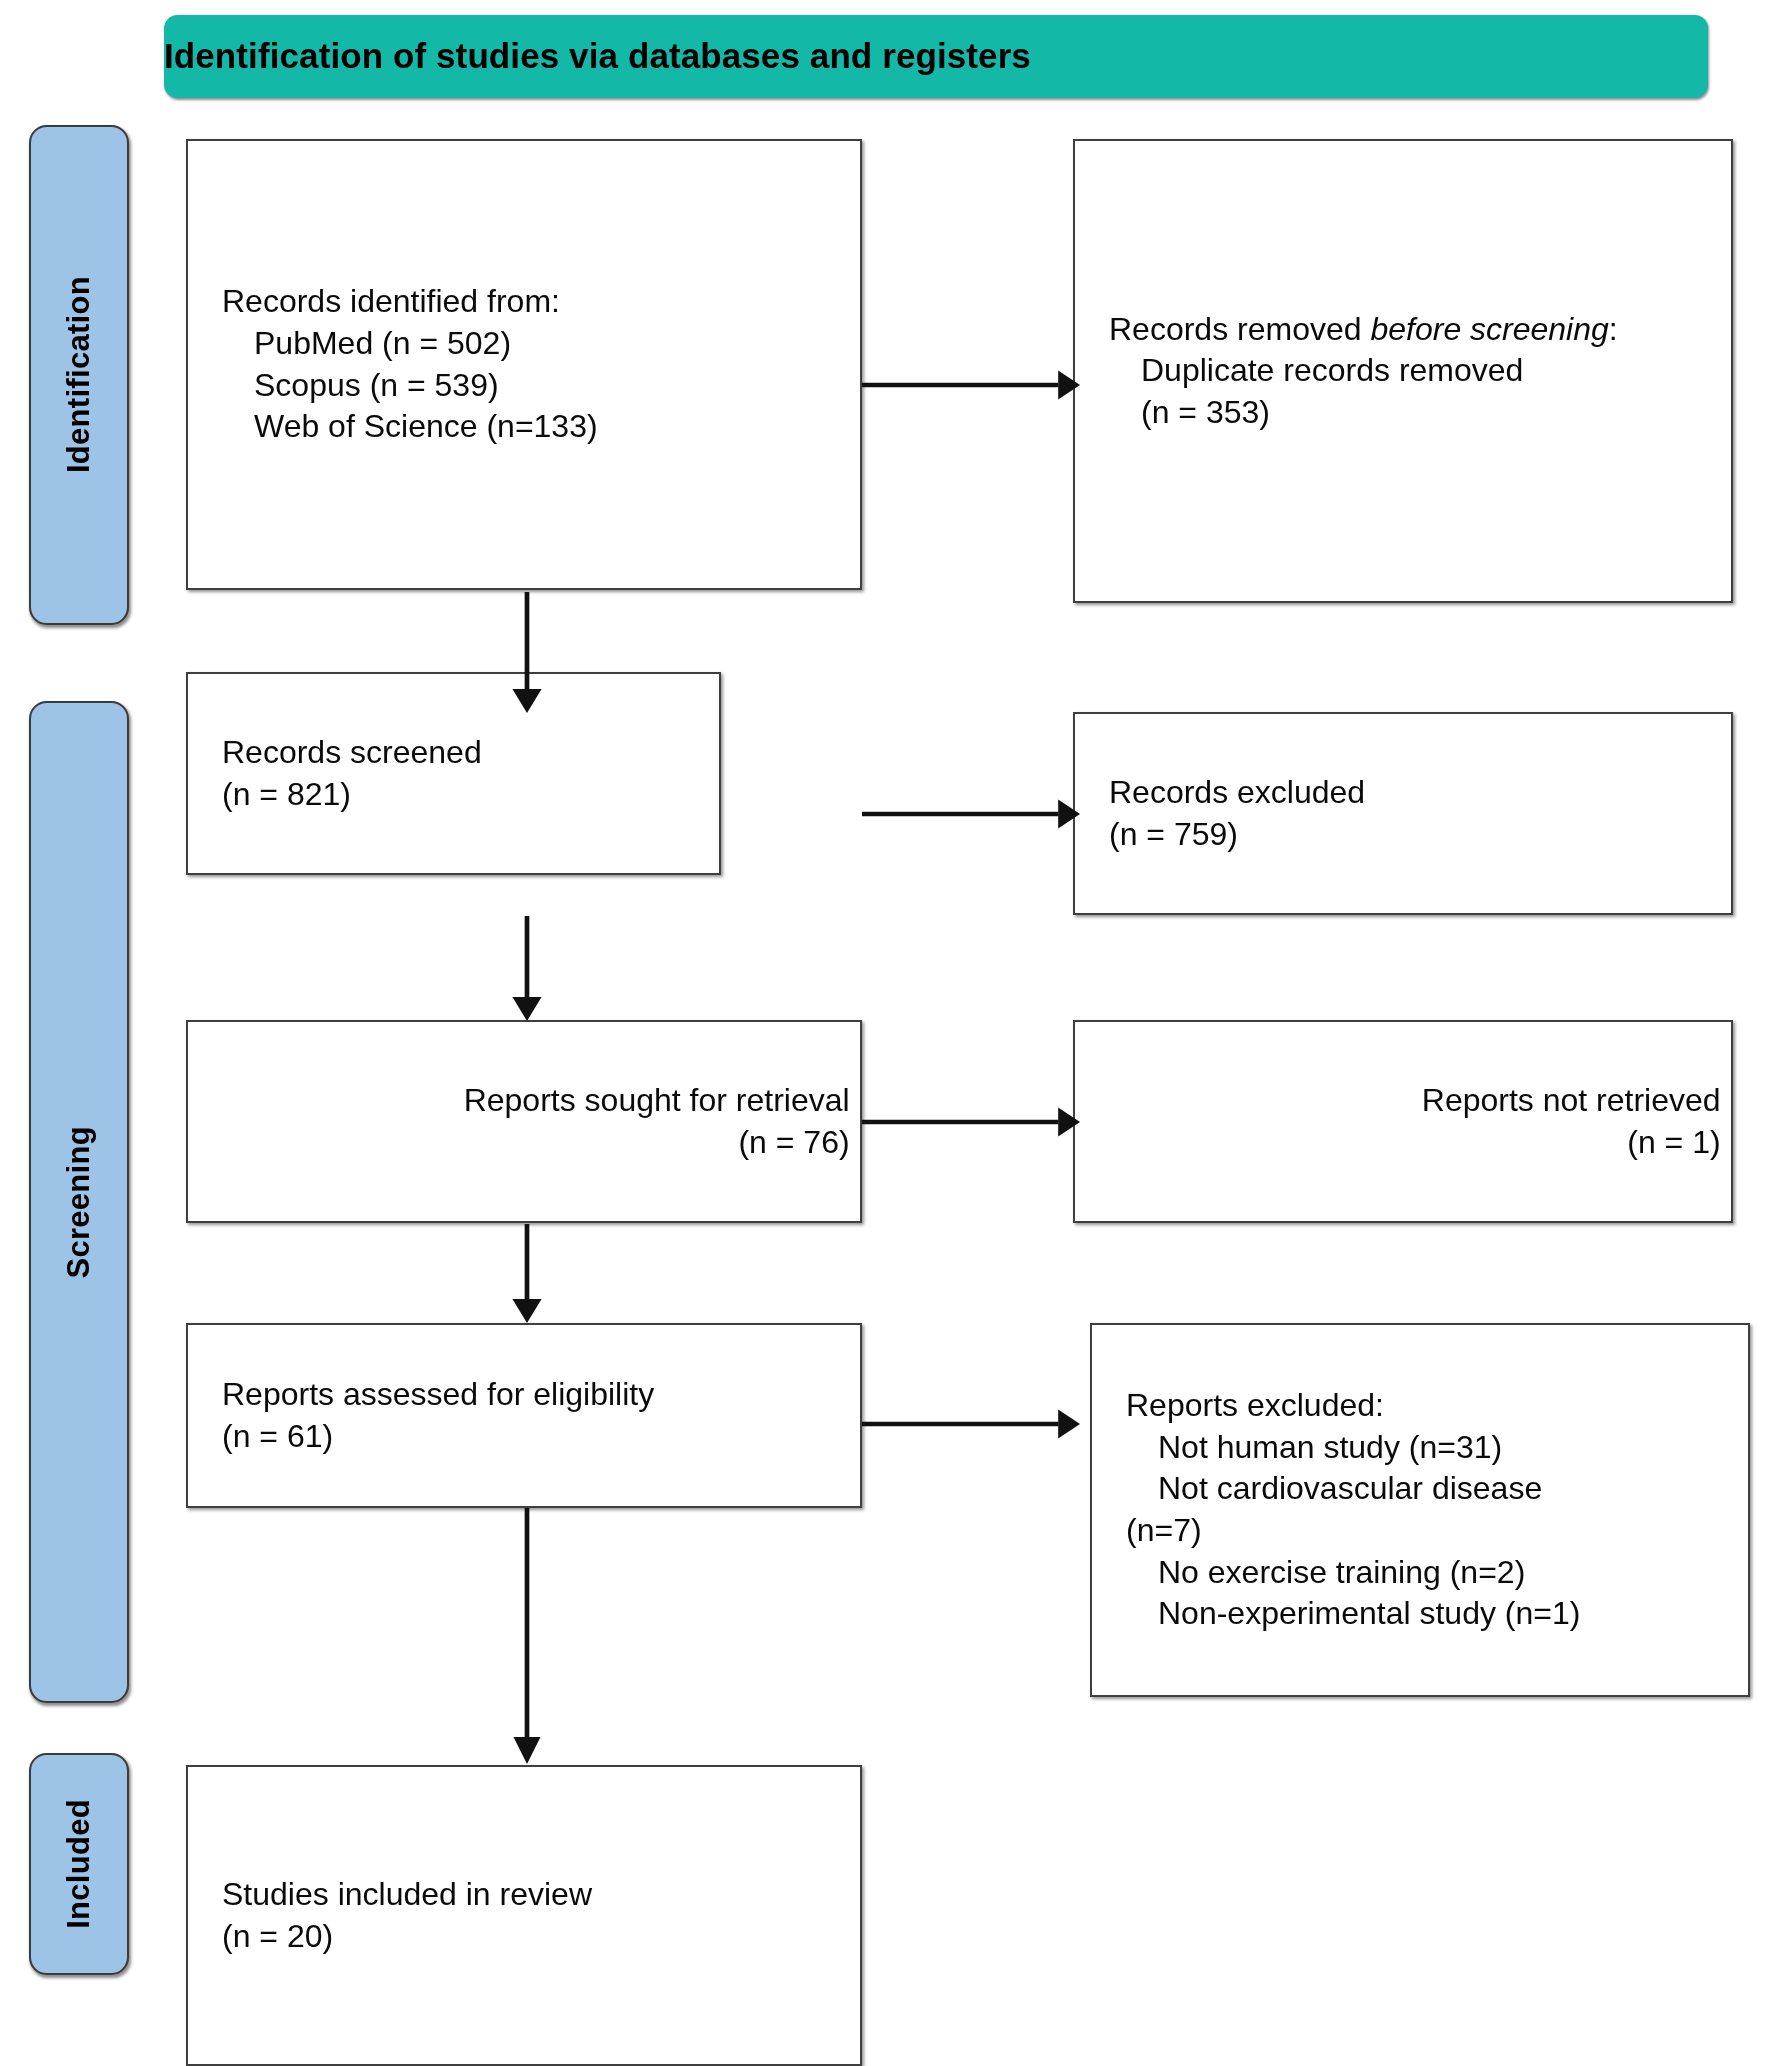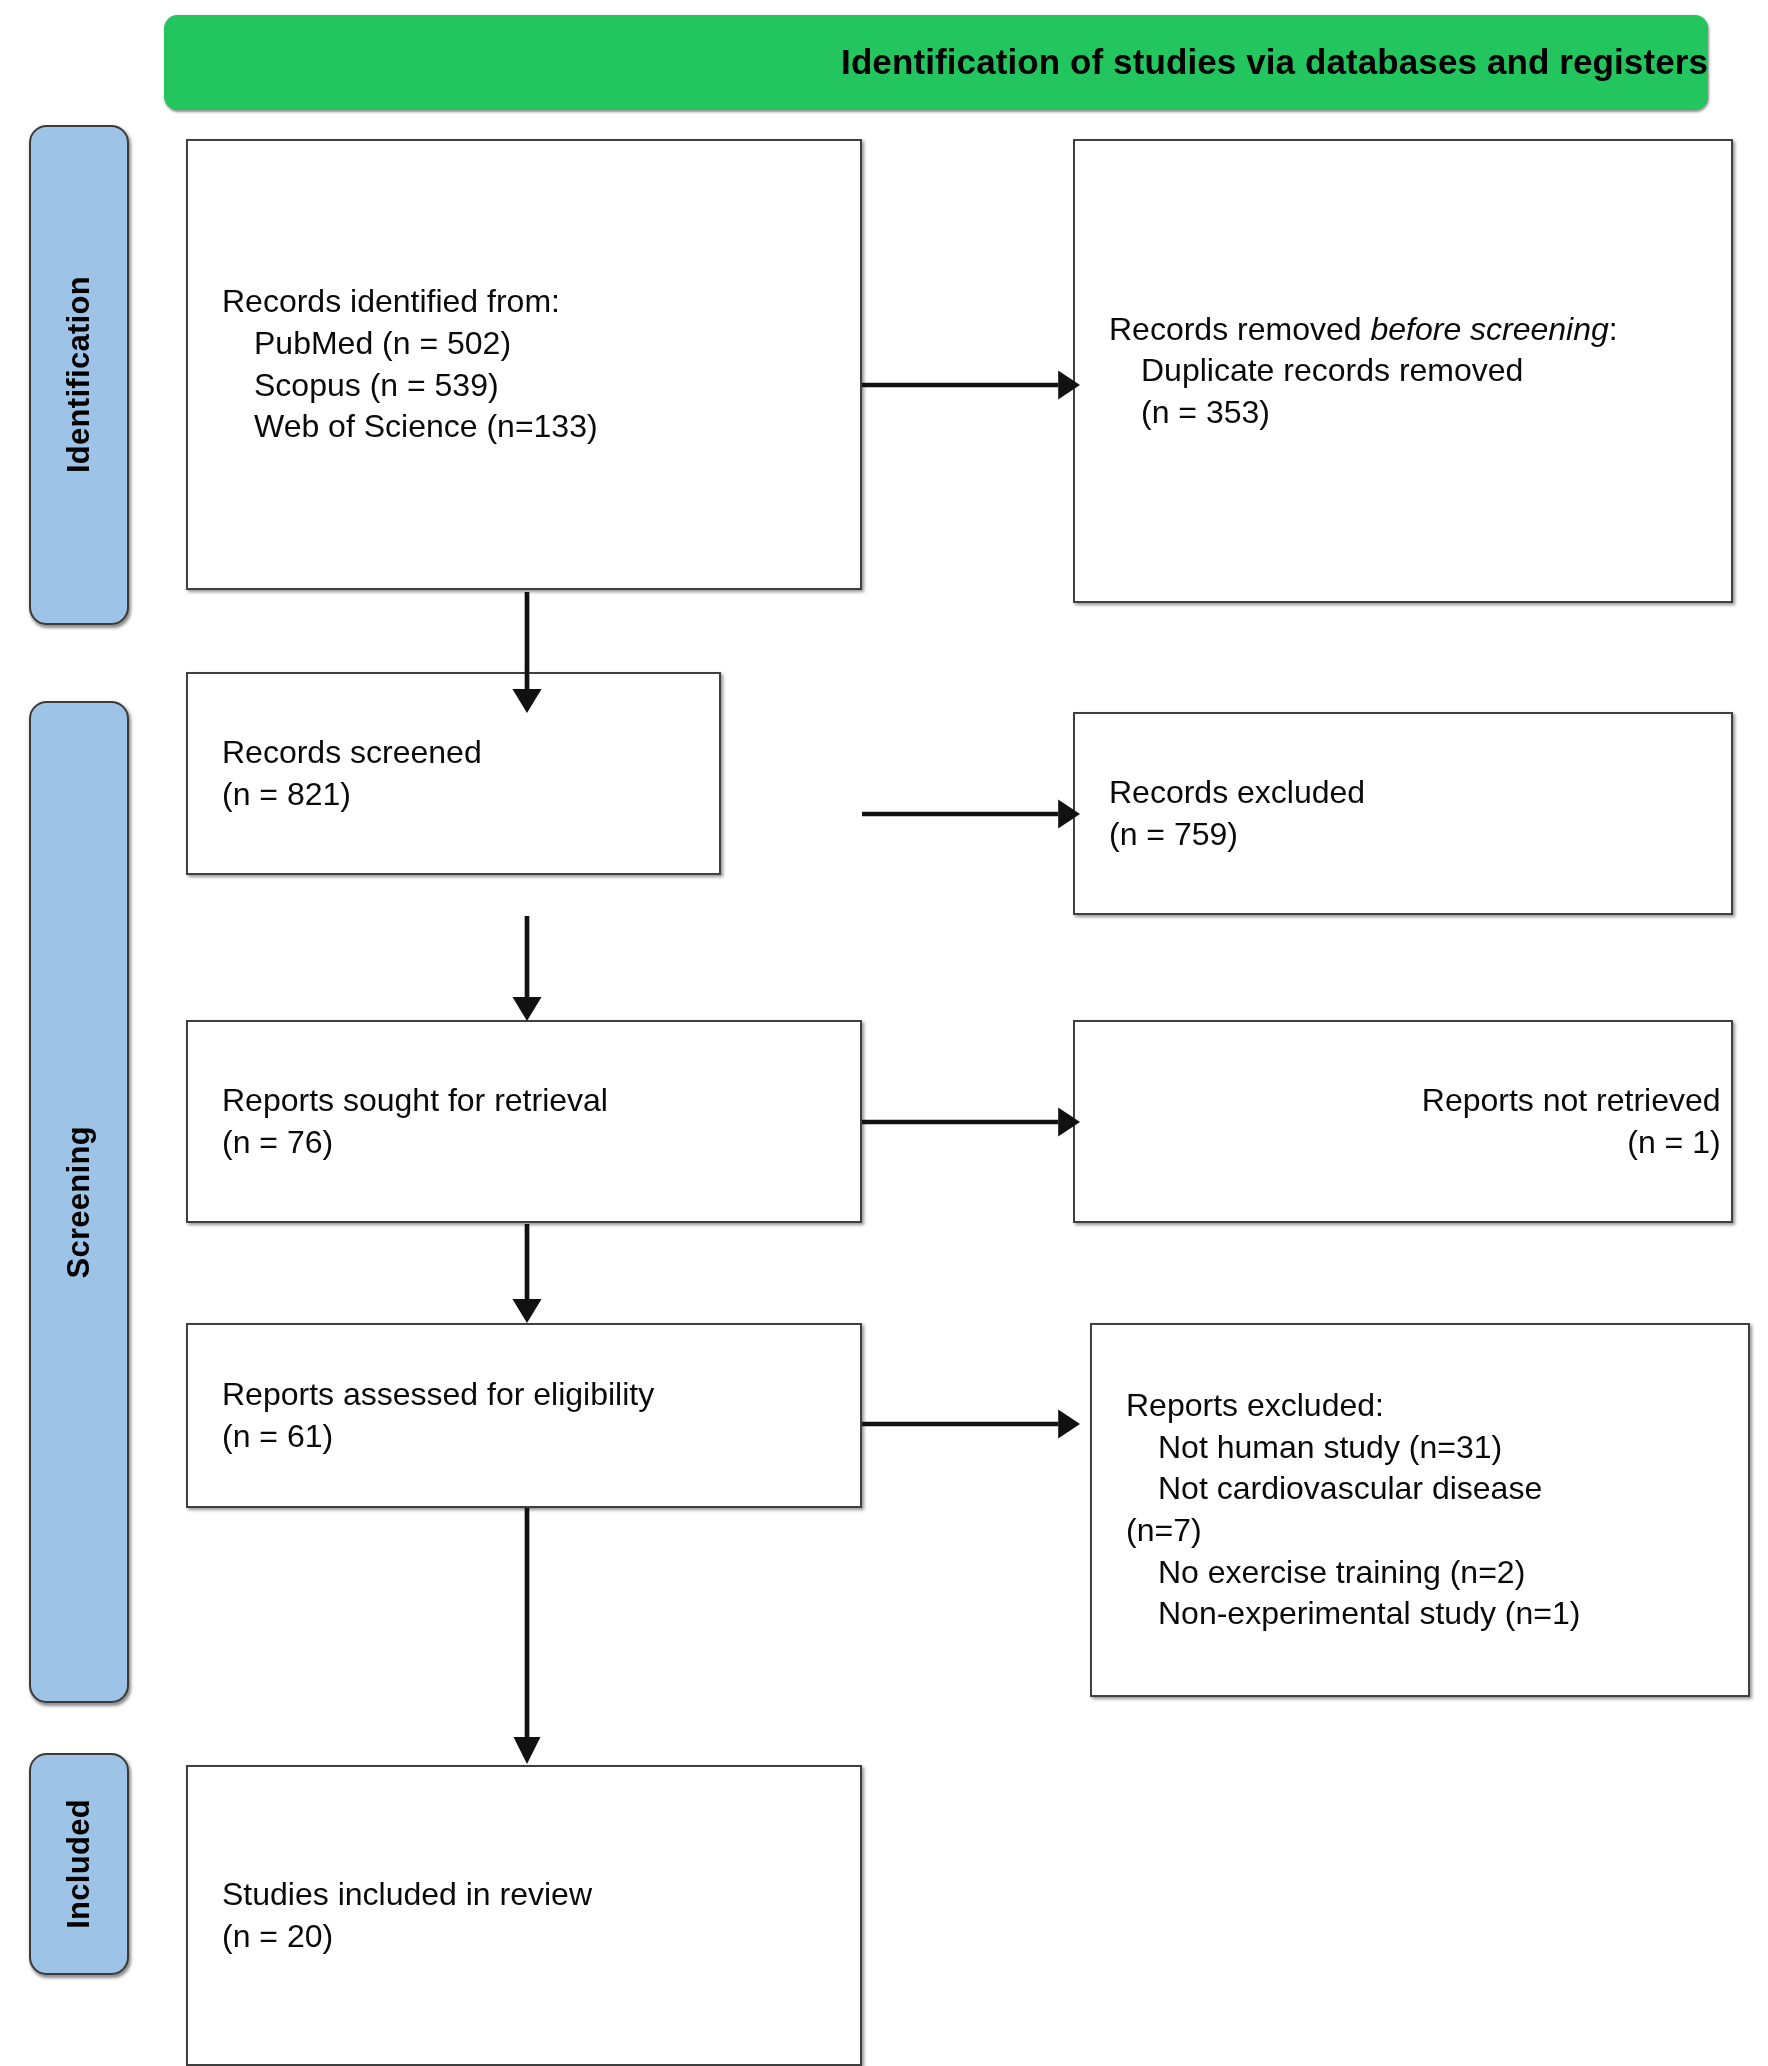--- a/index.html
+++ b/index.html
@@ -21,27 +21,27 @@
     width: 1769px;
     height: 2066px;
   }
 
   
   .banner {
     position: absolute;
     left: 164px;
     top: 14.6px;
     width: 1544px;
-    height: 95px;
-    background: #22c55e;
+    height: 83px;
+    background: #14b8a6;
     border-radius: 13.5px;
     box-shadow: 1px 1.6px 2.6px rgba(0,0,0,0.45);
     display: flex;
     align-items: center;
-    justify-content: flex-end;
+    justify-content: flex-start;
   }
   .banner-title {
     font-size: 35px;
     font-weight: bold;
     color: #000000;
     letter-spacing: 0.1px;
     white-space: nowrap;
   }
 
   
@@ -92,21 +92,21 @@
     white-space: nowrap;
   }
   .line.wrapline { white-space: normal; }
   .indent  { padding-left: 32px; }
   .indent2 { padding-left: 0px; }
   .ital { font-style: italic; }
 
   
   .box-identified { left: 186px; top: 139px;  width: 676px; height: 451px; }
   .box-screened   { left: 186px; top: 672px; width: 535px; height: 203px; }
-  .box-sought     { left: 186px; top: 1020px; width: 676px; height: 203px; }
+  .box-sought     { left: 186px; top: 1020px; width: 676px; height: 203px; text-align: right; }
   .box-assessed   { left: 186px; top: 1323px; width: 676px; height: 185px; }
   .box-included   { left: 186px; top: 1765px; width: 676px; height: 301px; }
 
   
   .box-removed       { left: 1073px; top: 139px;  width: 660px; height: 464px; }
   .box-rec-excluded  { left: 1073px; top: 712px; width: 660px; height: 203px; }
   .box-not-retrieved { left: 1073px; top: 1020px; width: 660px; height: 203px; text-align: right; }
   .box-rep-excluded  { left: 1073px; top: 1323px; width: 660px; height: 374px; margin-left: 17px; }
 
   

